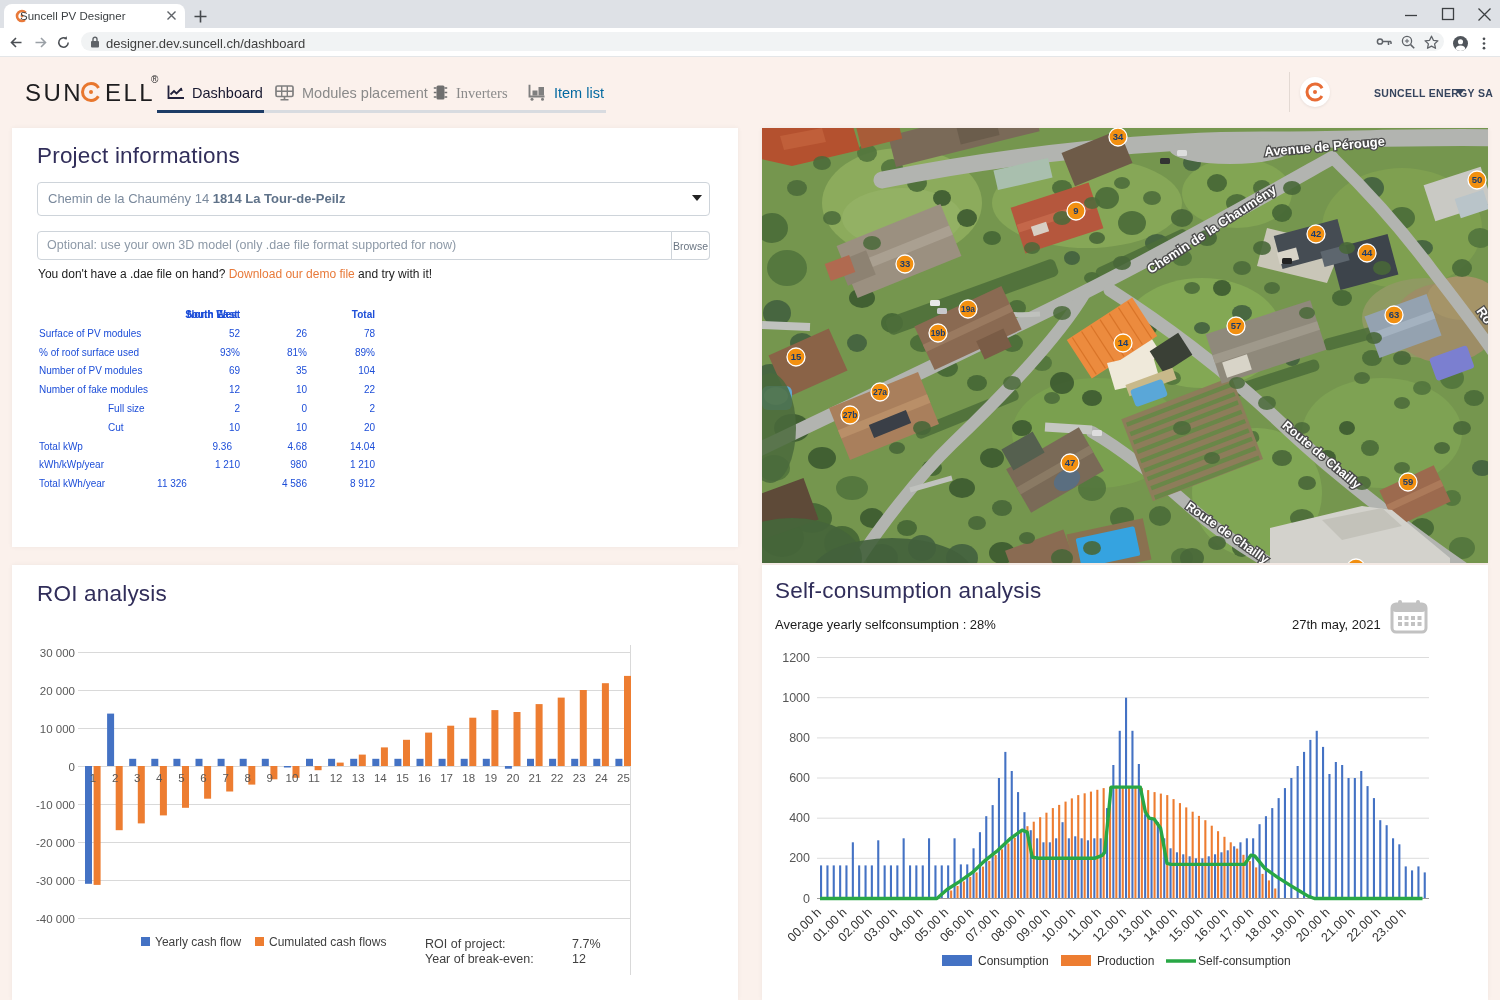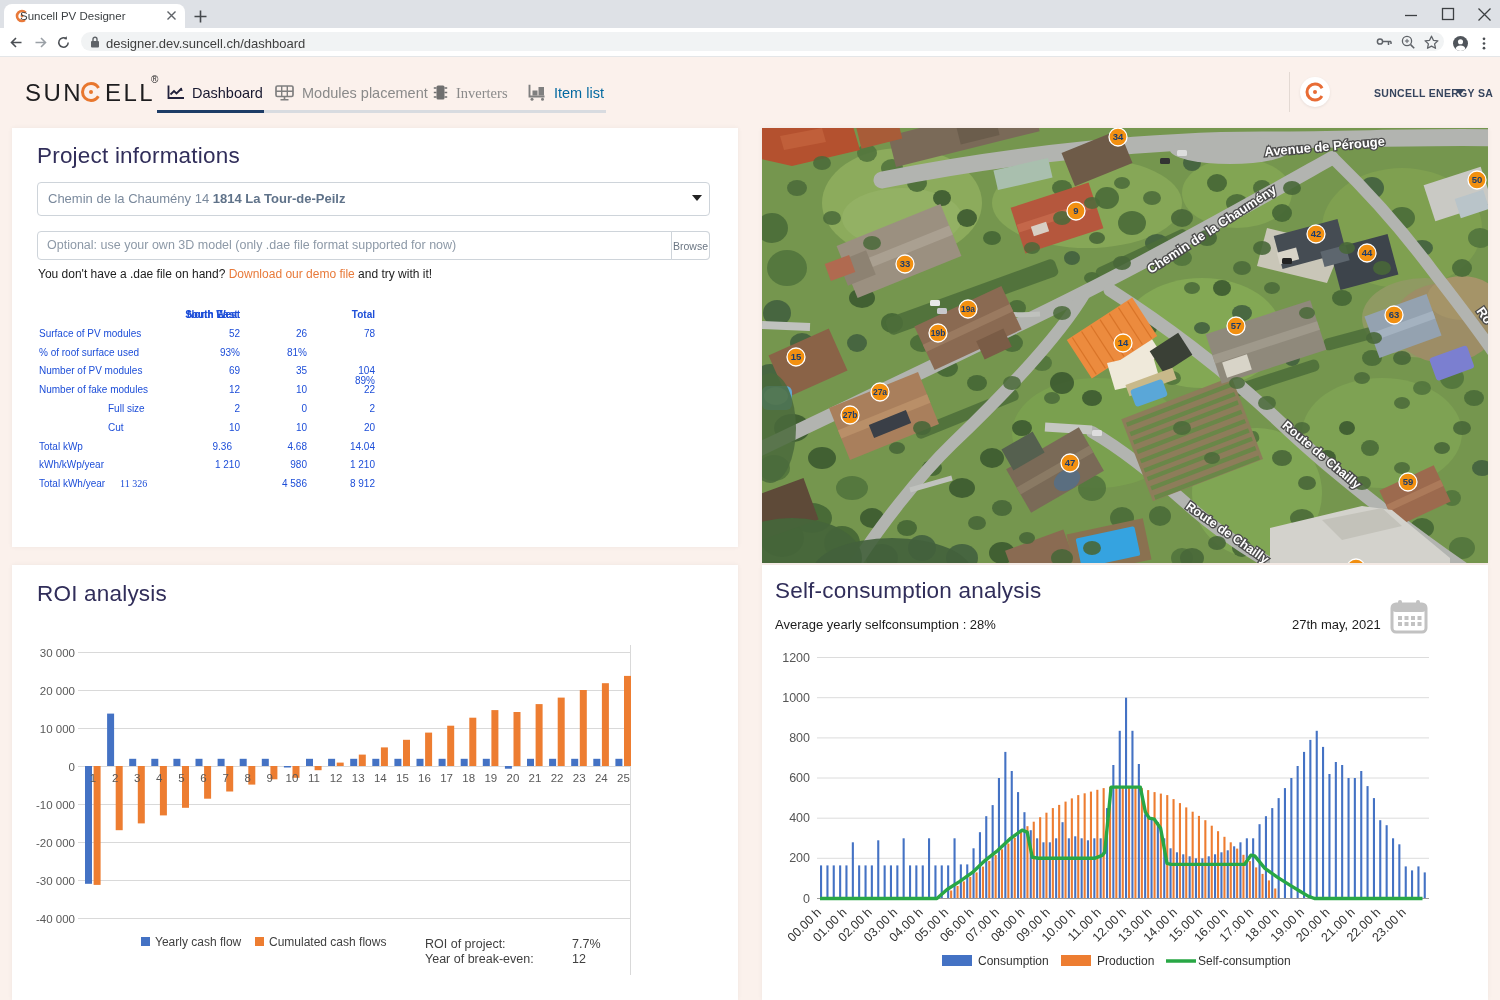--- a/index.html
+++ b/index.html
@@ -144,21 +144,21 @@
 <div class="abs tsm" style="left:120px;top:309.0px;width:120px;text-align:right;font-weight:bold;">South West</div>
 <div class="abs tsm" style="left:187px;top:309.0px;width:120px;text-align:left;font-weight:bold;">North East</div>
 <div class="abs tsm" style="left:255px;top:309.0px;width:120px;text-align:right;font-weight:bold;">Total</div>
 <div class="abs tsm" style="left:39px;top:327.8px;">Surface of PV modules</div>
 <div class="abs tsm" style="left:120px;top:327.8px;width:120px;text-align:right;">52</div>
 <div class="abs tsm" style="left:187px;top:327.8px;width:120px;text-align:right;">26</div>
 <div class="abs tsm" style="left:255px;top:327.8px;width:120px;text-align:right;">78</div>
 <div class="abs tsm" style="left:39px;top:346.6px;">% of roof surface used</div>
 <div class="abs tsm" style="left:120px;top:346.6px;width:120px;text-align:right;">93%</div>
 <div class="abs tsm" style="left:187px;top:346.6px;width:120px;text-align:right;">81%</div>
-<div class="abs tsm" style="left:255px;top:346.6px;width:120px;text-align:right;margin-top:28px;">89%</div>
+<div class="abs tsm" style="left:255px;top:346.6px;width:120px;text-align:right;">89%</div>
 <div class="abs tsm" style="left:39px;top:365.4px;">Number of PV modules</div>
 <div class="abs tsm" style="left:120px;top:365.4px;width:120px;text-align:right;">69</div>
 <div class="abs tsm" style="left:187px;top:365.4px;width:120px;text-align:right;">35</div>
 <div class="abs tsm" style="left:255px;top:365.4px;width:120px;text-align:right;">104</div>
 <div class="abs tsm" style="left:39px;top:384.2px;">Number of fake modules</div>
 <div class="abs tsm" style="left:120px;top:384.2px;width:120px;text-align:right;">12</div>
 <div class="abs tsm" style="left:187px;top:384.2px;width:120px;text-align:right;">10</div>
 <div class="abs tsm" style="left:255px;top:384.2px;width:120px;text-align:right;">22</div>
 <div class="abs tsm" style="left:108px;top:403.0px;">Full size</div>
 <div class="abs tsm" style="left:120px;top:403.0px;width:120px;text-align:right;">2</div>
@@ -170,21 +170,21 @@
 <div class="abs tsm" style="left:255px;top:421.8px;width:120px;text-align:right;">20</div>
 <div class="abs tsm" style="left:39px;top:440.6px;">Total kWp</div>
 <div class="abs tsm" style="left:112px;top:440.6px;width:120px;text-align:right;">9.36</div>
 <div class="abs tsm" style="left:187px;top:440.6px;width:120px;text-align:right;">4.68</div>
 <div class="abs tsm" style="left:255px;top:440.6px;width:120px;text-align:right;">14.04</div>
 <div class="abs tsm" style="left:39px;top:459.4px;">kWh/kWp/year</div>
 <div class="abs tsm" style="left:120px;top:459.4px;width:120px;text-align:right;">1 210</div>
 <div class="abs tsm" style="left:187px;top:459.4px;width:120px;text-align:right;">980</div>
 <div class="abs tsm" style="left:255px;top:459.4px;width:120px;text-align:right;">1 210</div>
 <div class="abs tsm" style="left:39px;top:478.2px;">Total kWh/year</div>
-<div class="abs tsm" style="left:120px;top:478.2px;width:120px;text-align:left;font-family:Liberation Serif, serif;">11 326</div>
+<div class="abs tsm" style="left:112px;top:478.2px;width:120px;text-align:center;">11 326</div>
 <div class="abs tsm" style="left:187px;top:478.2px;width:120px;text-align:right;">4 586</div>
 <div class="abs tsm" style="left:255px;top:478.2px;width:120px;text-align:right;">8 912</div>
 
 <div class="card" style="left:12px;top:565px;width:726px;height:435px;"></div>
 <div class="abs h1" style="left:37px;top:581px;">ROI analysis</div>
 <svg class="abs" style="left:12px;top:565px" width="726" height="435" viewBox="0 0 726 435">
     <line x1="66" y1="87.5" x2="618" y2="87.5" stroke="#d9d9d9" stroke-width="1"></line>
     <text x="63" y="91.5" font-size="11.5" fill="#595959" text-anchor="end" font-family="Liberation Sans">30 000</text>
     <line x1="66" y1="125.5" x2="618" y2="125.5" stroke="#d9d9d9" stroke-width="1"></line>
     <text x="63" y="129.5" font-size="11.5" fill="#595959" text-anchor="end" font-family="Liberation Sans">20 000</text>

